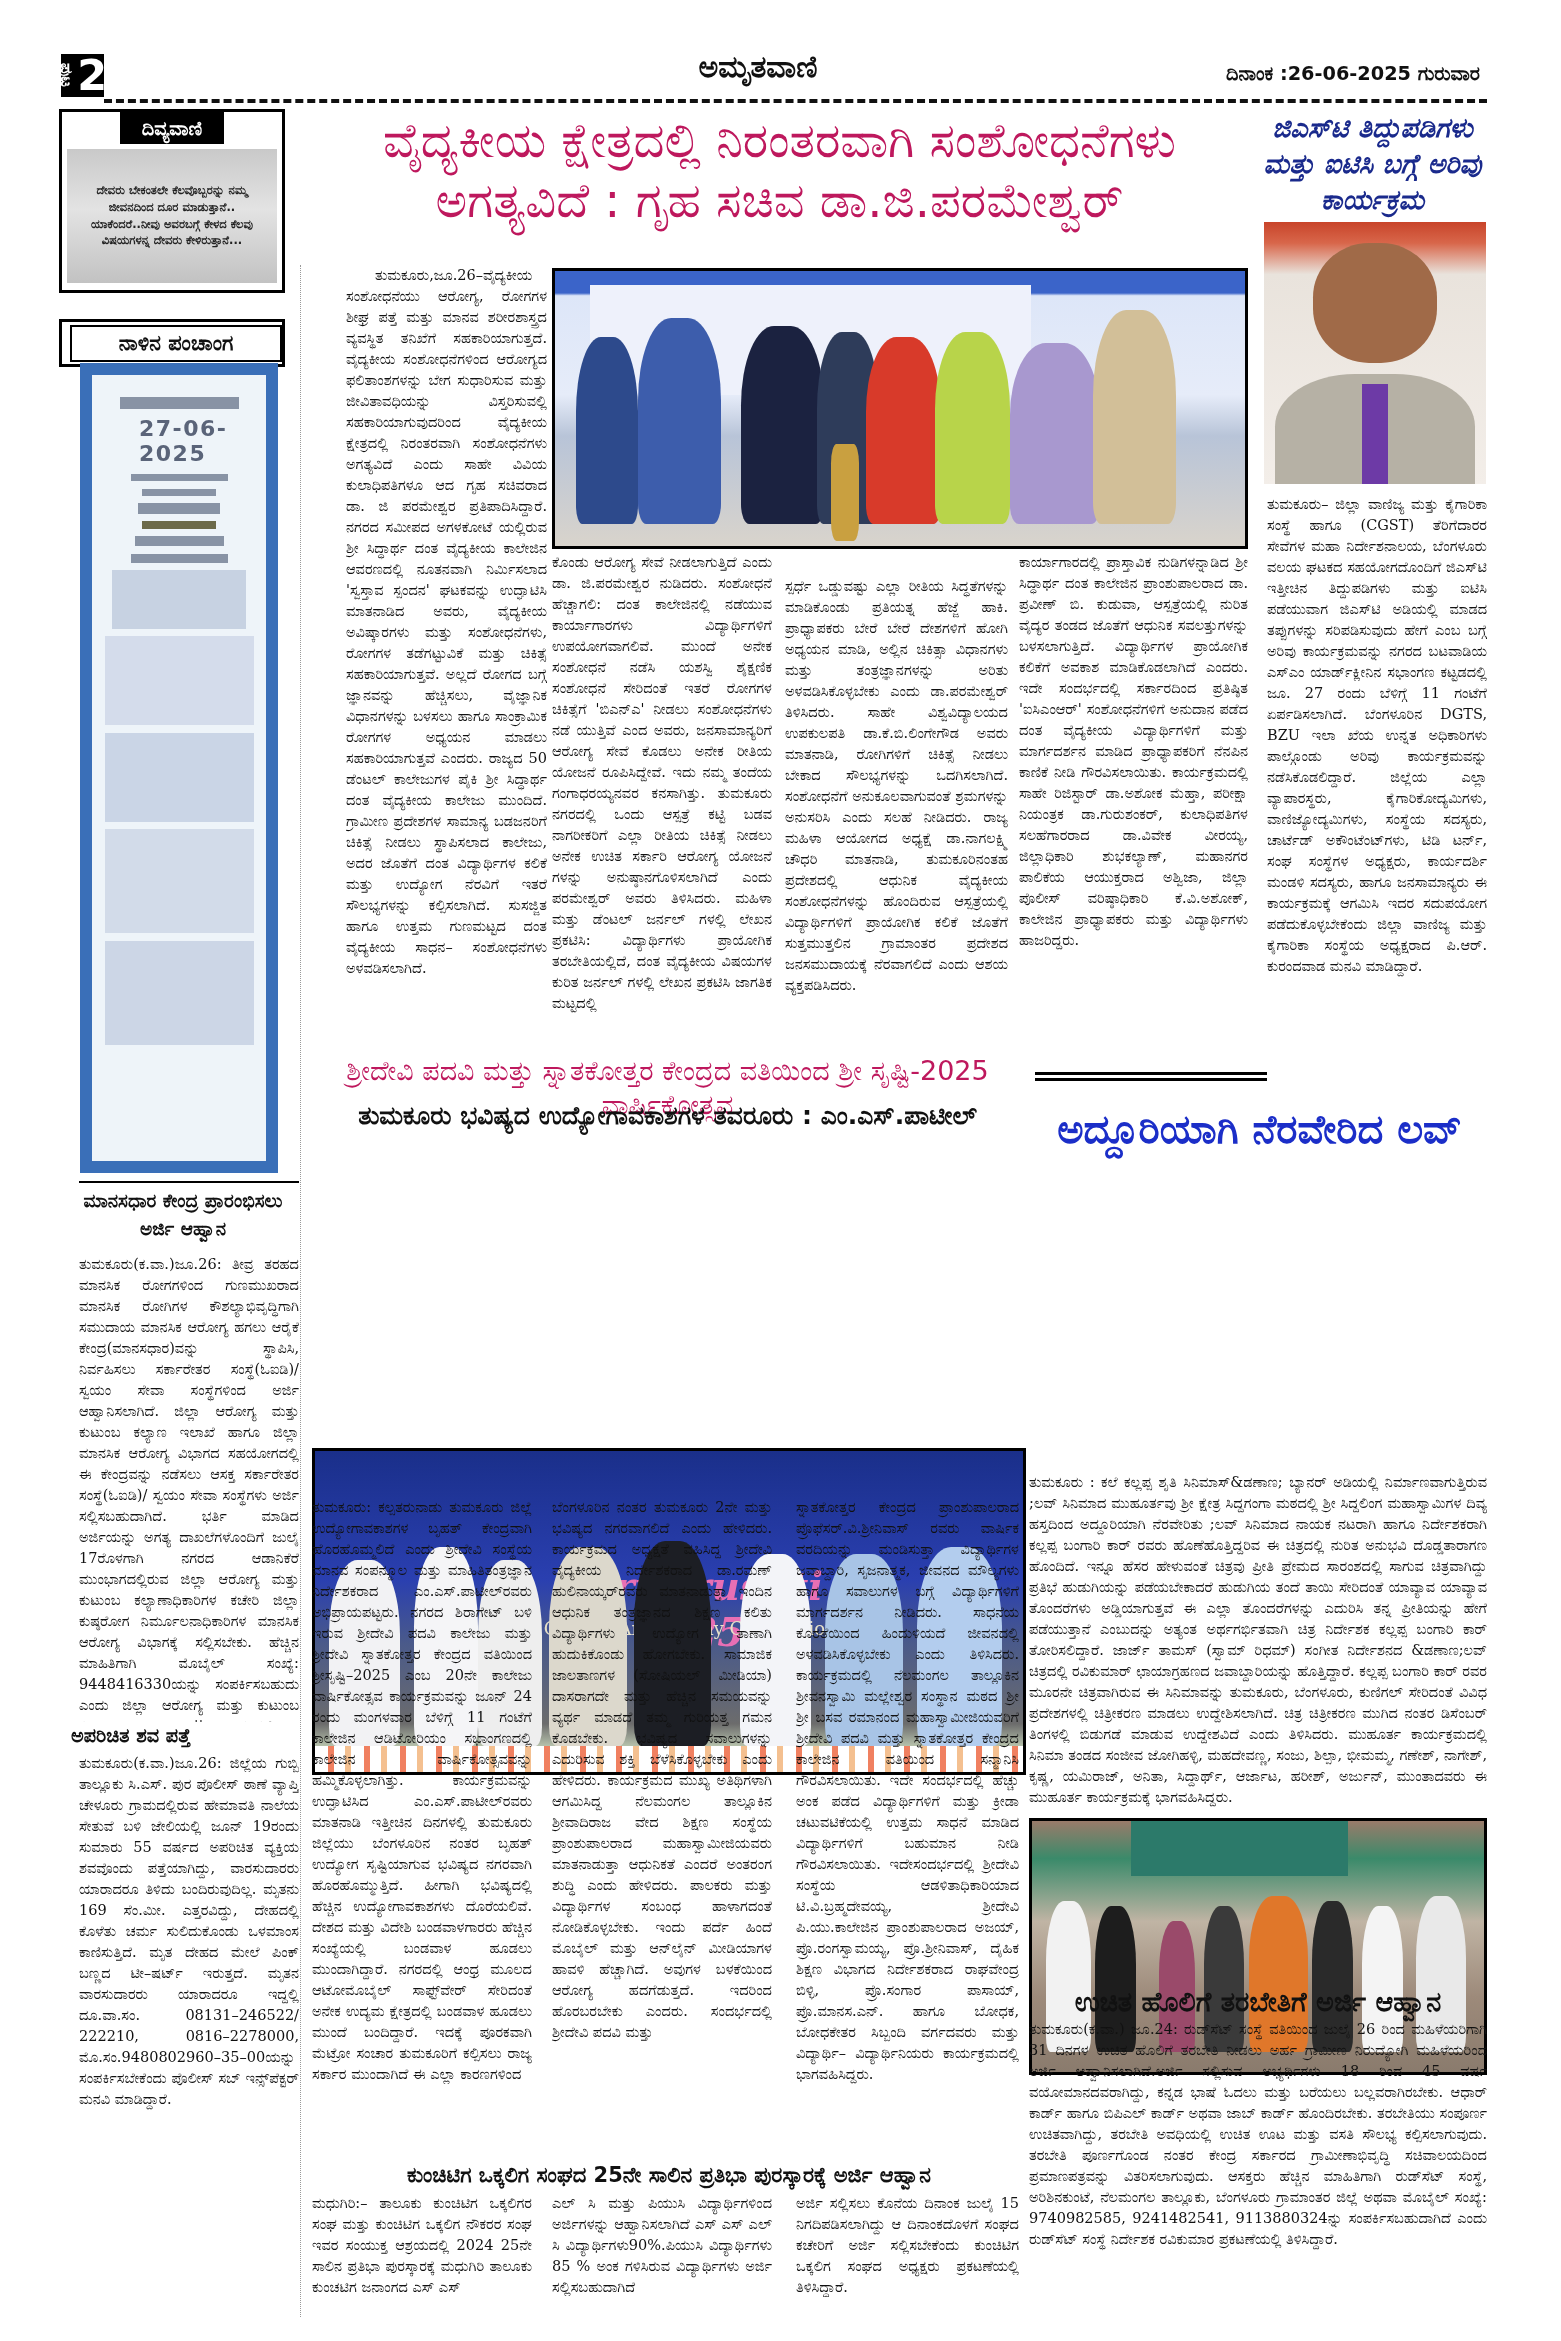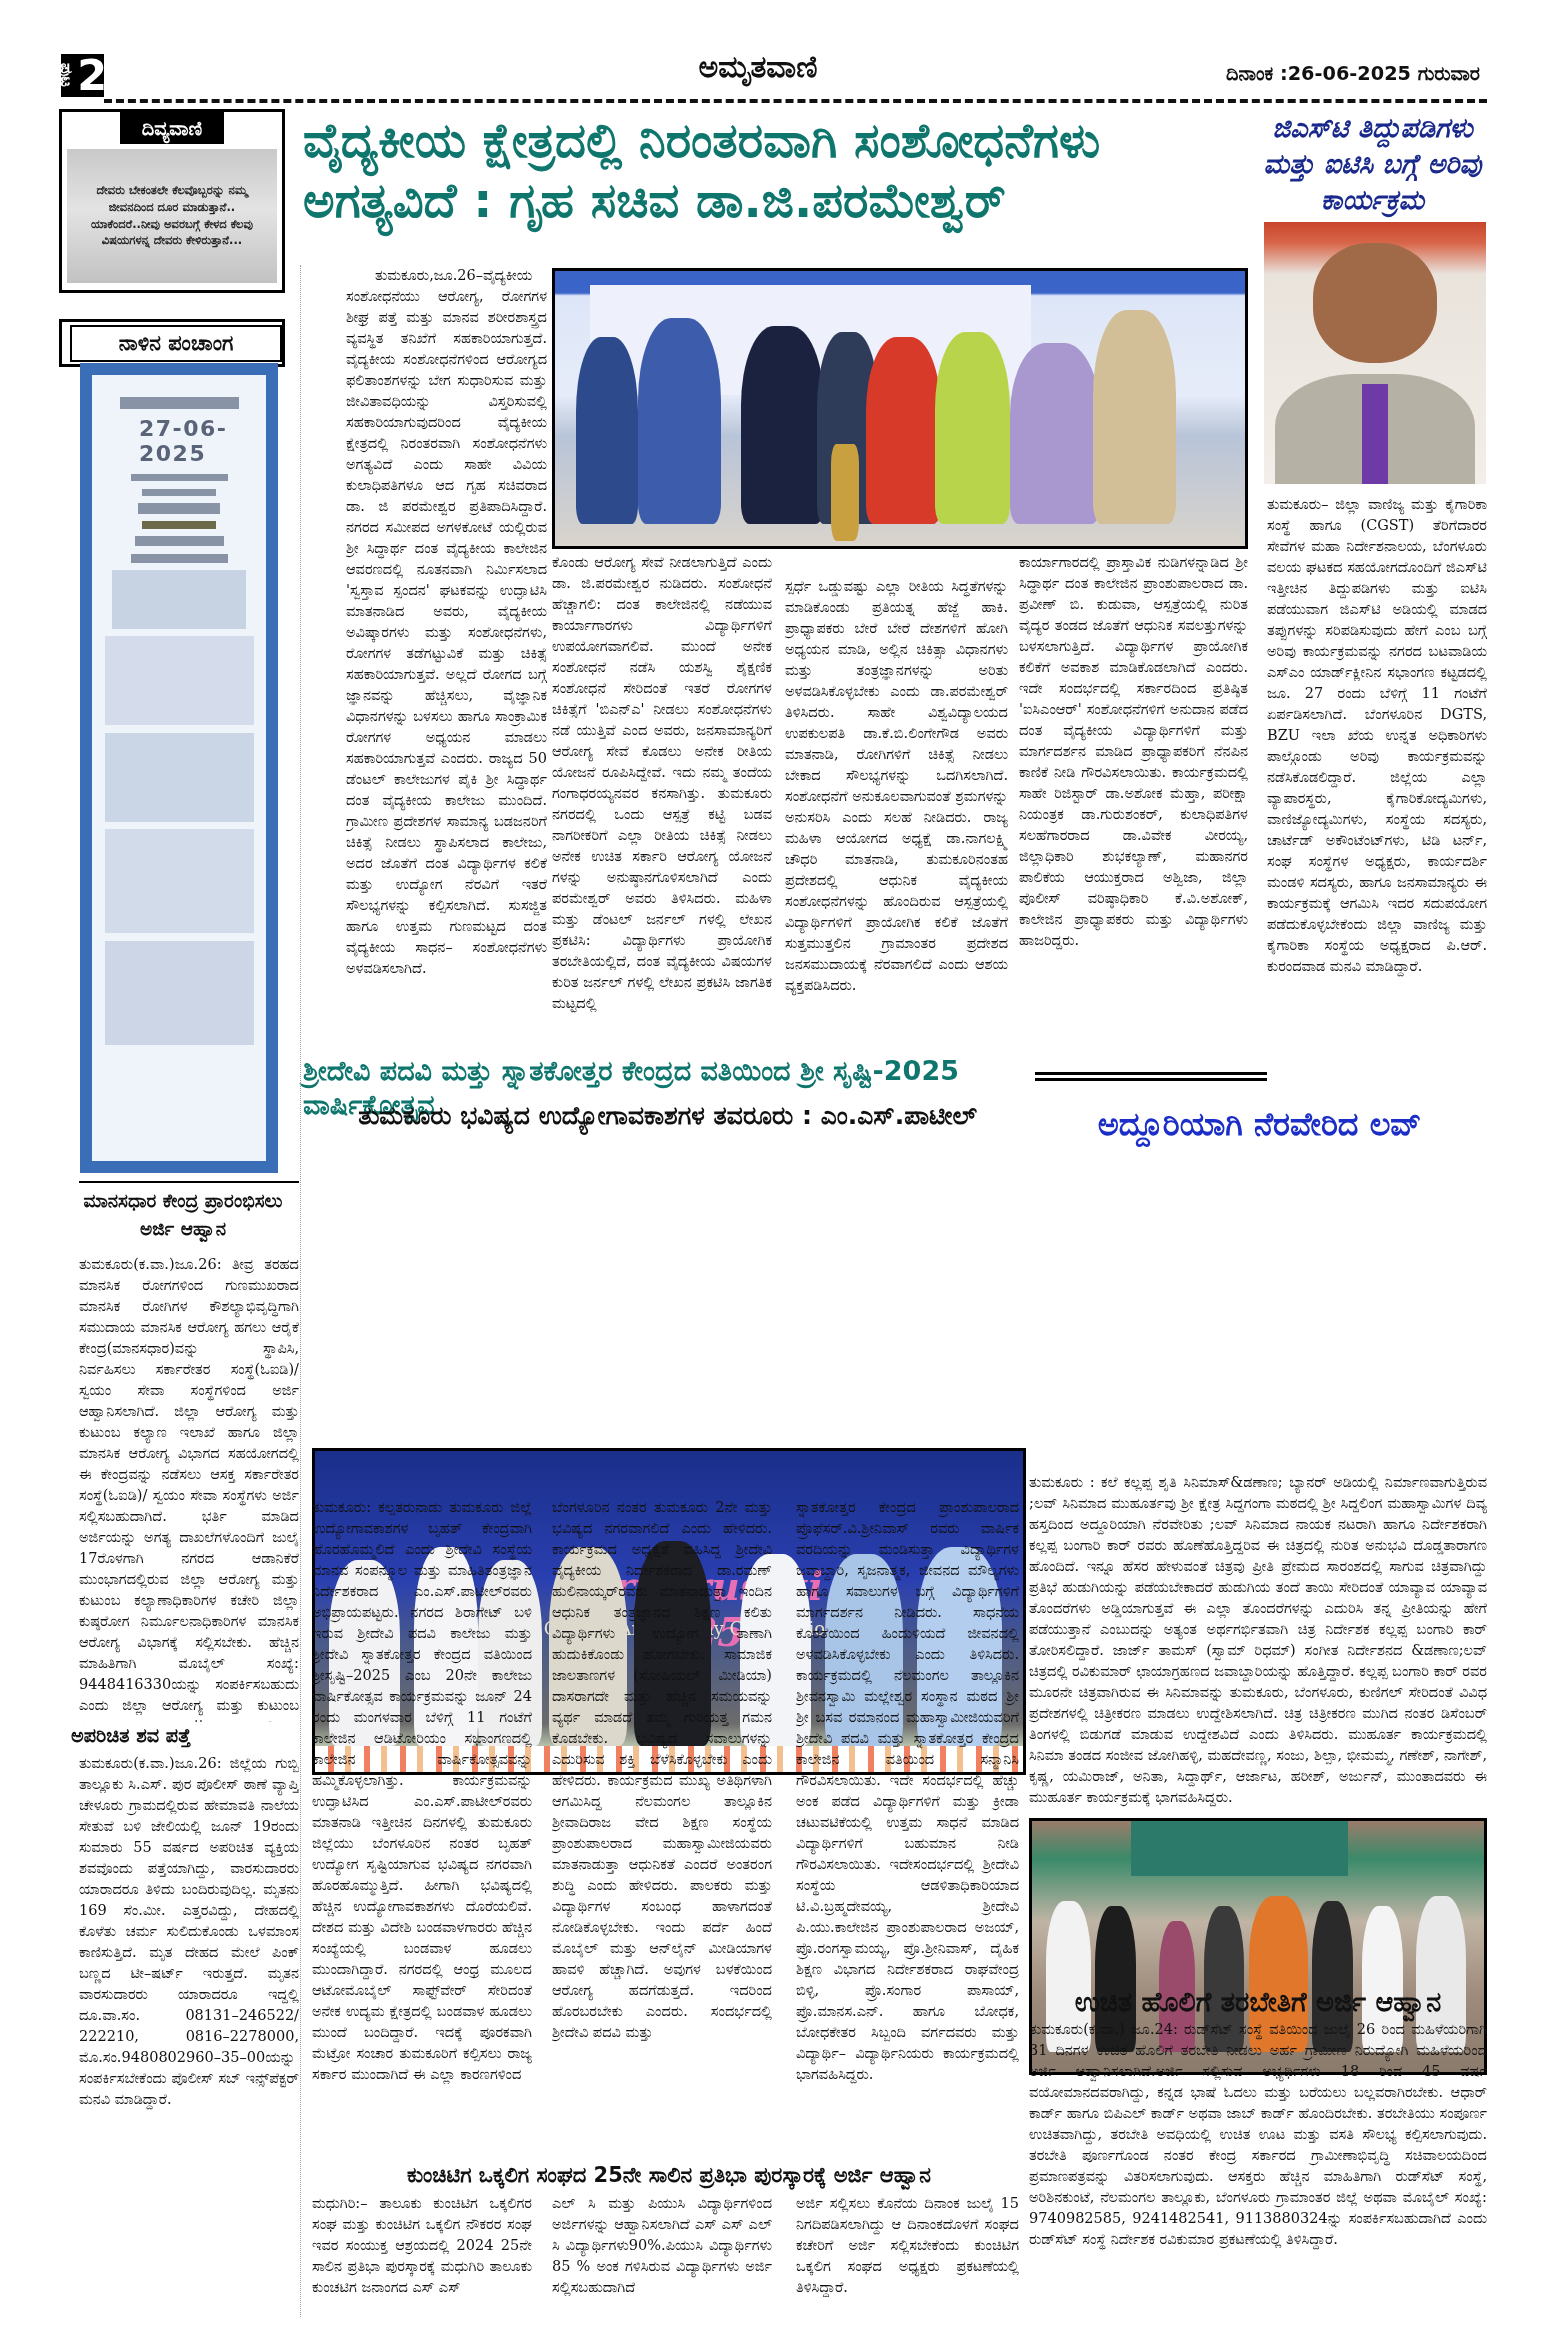--- a/index.html
+++ b/index.html
@@ -11,21 +11,21 @@
   .pageno .num{font-size:43px;line-height:1;}
   .mast{font-family:"DejaVu Sans",sans-serif;font-weight:bold;font-size:30px;text-align:center;}
   .dateline{font-family:"DejaVu Sans",sans-serif;font-weight:bold;font-size:19.3px;}
   .box{border:3px solid #000;}
   .blackhead{background:#000;color:#fff;font-family:"DejaVu Sans",sans-serif;font-weight:bold;text-align:center;}
   .quoteimg{background:linear-gradient(180deg,#c9c9c9 0%,#e3e3e3 45%,#c2c2c2 100%);display:flex;align-items:center;justify-content:center;text-align:center;font-family:"DejaVu Sans",sans-serif;font-weight:bold;font-size:15.6px;line-height:1.45;color:#222;padding:7.4px;box-sizing:border-box;}
   .panchimg{background:#3a6fb8;padding:12px;box-sizing:border-box;}
   .panchimg .inner{background:#eef4f9;width:100%;height:100%;display:flex;flex-direction:column;align-items:center;padding-top:22px;box-sizing:border-box;gap:7.4px;}
   .panchimg .bar{background:#8893a5;height:12px;}
   .panchimg .date{font-family:"DejaVu Sans",sans-serif;font-weight:bold;font-size:22px;color:#5a6479;letter-spacing:1.5px;margin-left:47px;}
-  .headline-red{color:#0f766e;font-family:"DejaVu Sans",sans-serif;font-weight:bold;line-height:1.25;}
+  .headline-red{color:#be185d;font-family:"DejaVu Sans",sans-serif;font-weight:normal;text-align:center;line-height:1.25;}
   .headline-blue{color:#1b2ec8;font-family:"DejaVu Sans",sans-serif;font-weight:bold;text-align:center;line-height:1.2;}
   .headline-navy{color:#1a2a8c;font-family:"DejaVu Sans",sans-serif;font-weight:bold;text-align:center;line-height:1.3;}
   .headline-black{color:#111;font-family:"DejaVu Sans",sans-serif;font-weight:bold;text-align:center;line-height:1.3;}
   .col{font-family:"DejaVu Serif",serif;font-size:14.5px;line-height:21px;text-align:justify;color:#111;overflow:hidden;}
   .col p{margin:0;text-indent:2em;}
   .photo{border:3px solid #000;box-sizing:border-box;overflow:hidden;}
   .photo1{background:linear-gradient(180deg,#3b64c9 0%,#3b64c9 8%,#dde6f8 9%,#e6ecf9 45%,#b8c4d8 60%,#d9d4cc 100%);position:relative;}
   .photo3{background:linear-gradient(180deg,#1a2f8a 0%,#2a3fb0 40%,#4a5a8a 60%,#6c6c6c 85%,#d7e7c7 95%,#ffffff 100%);position:relative;}
   .photo4{background:linear-gradient(180deg,#9a7b6a 0%,#3a8a6a 15%,#c0b4a4 40%,#9d8a7a 70%,#8a7b6d 100%);position:relative;}
   .person{position:absolute;bottom:8%;border-radius:40% 40% 10% 10%;}
@@ -154,21 +154,21 @@
 <div class="abs col" style="left:312px;top:2193px;width:220px;height:104px;">
     <p style="text-indent:0">ಮಧುಗಿರಿ:– ತಾಲೂಕು ಕುಂಚಿಟಿಗ ಒಕ್ಕಲಿಗರ ಸಂಘ ಮತ್ತು ಕುಂಚಿಟಿಗ ಒಕ್ಕಲಿಗ ನೌಕರರ ಸಂಘ ಇವರ ಸಂಯುಕ್ತ ಆಶ್ರಯದಲ್ಲಿ 2024 25ನೇ ಸಾಲಿನ ಪ್ರತಿಭಾ ಪುರಸ್ಕಾರಕ್ಕೆ ಮಧುಗಿರಿ ತಾಲೂಕು ಕುಂಚಟಿಗ ಜನಾಂಗದ ಎಸ್ ಎಸ್</p>
   </div>
 <div class="abs col" style="left:552px;top:2193px;width:220px;height:104px;">
     <p style="text-indent:0">ಎಲ್ ಸಿ ಮತ್ತು ಪಿಯುಸಿ ವಿದ್ಯಾರ್ಥಿಗಳಿಂದ ಅರ್ಜಿಗಳನ್ನು ಆಹ್ವಾನಿಸಲಾಗಿದೆ ಎಸ್ ಎಸ್ ಎಲ್ ಸಿ ವಿದ್ಯಾರ್ಥಿಗಳು90%.ಪಿಯುಸಿ ವಿದ್ಯಾರ್ಥಿಗಳು 85 % ಅಂಕ ಗಳಿಸಿರುವ ವಿದ್ಯಾರ್ಥಿಗಳು ಅರ್ಜಿ ಸಲ್ಲಿಸಬಹುದಾಗಿದೆ</p>
   </div>
 <div class="abs col" style="left:796px;top:2193px;width:223px;height:104px;">
     <p style="text-indent:0">ಅರ್ಜಿ ಸಲ್ಲಿಸಲು ಕೊನೆಯ ದಿನಾಂಕ ಜುಲೈ 15 ನಿಗದಿಪಡಿಸಲಾಗಿದ್ದು ಆ ದಿನಾಂಕದೊಳಗೆ ಸಂಘದ ಕಚೇರಿಗೆ ಅರ್ಜಿ ಸಲ್ಲಿಸಬೇಕೆಂದು ಕುಂಚಿಟಿಗ ಒಕ್ಕಲಿಗ ಸಂಘದ ಅಧ್ಯಕ್ಷರು ಪ್ರಕಟಣೆಯಲ್ಲಿ ತಿಳಿಸಿದ್ದಾರೆ.</p>
   </div>
 
-<div class="abs headline-blue" style="left:1029px;top:1105px;width:461px;font-size:32px;">
+<div class="abs headline-blue" style="left:1029px;top:1105px;width:461px;font-size:40px;">
   <div>ಅದ್ದೂರಿಯಾಗಿ ನೆರವೇರಿದ ಲವ್</div>
 </div>
 <div class="abs photo photo4" style="left:1029px;top:1210px;width:458px;height:257px;">
   <div style="position:absolute;left:22%;top:0;width:48%;height:22%;background:#2c7a6a;"></div>
   <div class="person" style="left:3%;width:10%;height:60%;background:#f2f2f2;"></div>
   <div class="person" style="left:14%;width:9%;height:58%;background:#1d1d1d;"></div>
   <div class="person" style="left:28%;width:8%;height:52%;background:#9a4a6a;"></div>
   <div class="person" style="left:38%;width:9%;height:58%;background:#3a3a3a;"></div>
   <div class="person" style="left:48%;width:13%;height:62%;background:#e0772a;"></div>
   <div class="person" style="left:62%;width:9%;height:60%;background:#2a2a2a;"></div>

